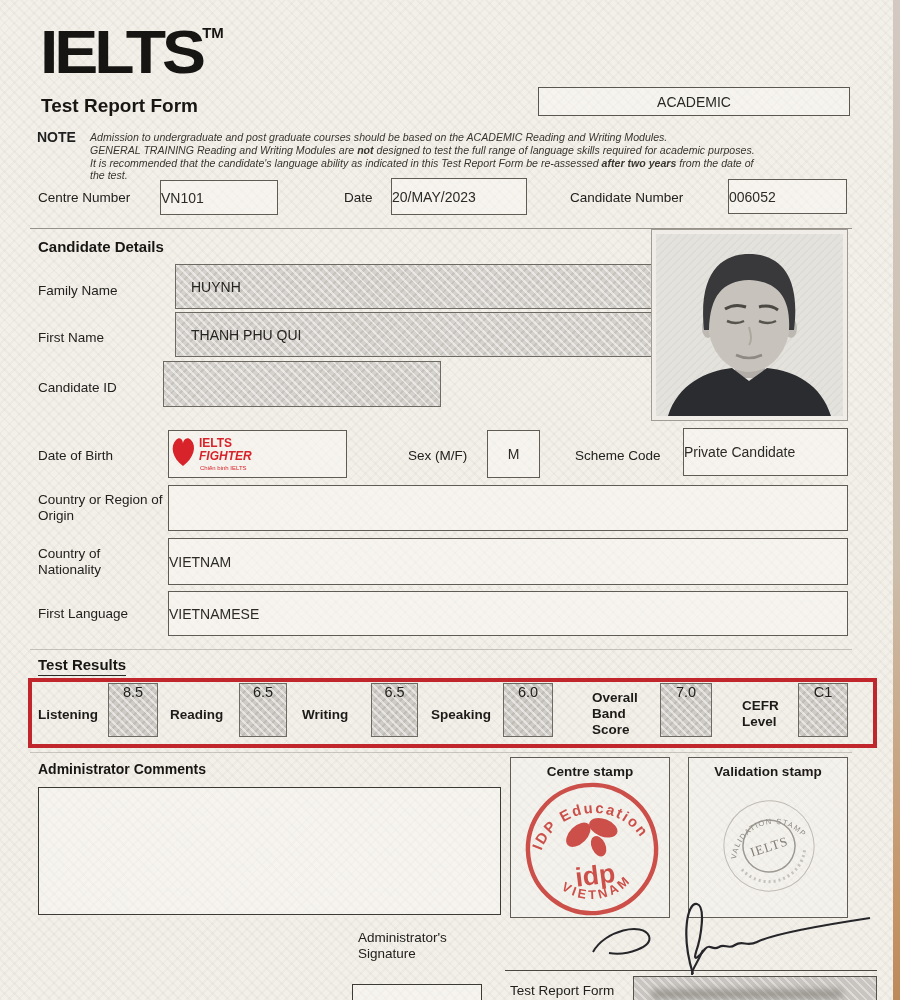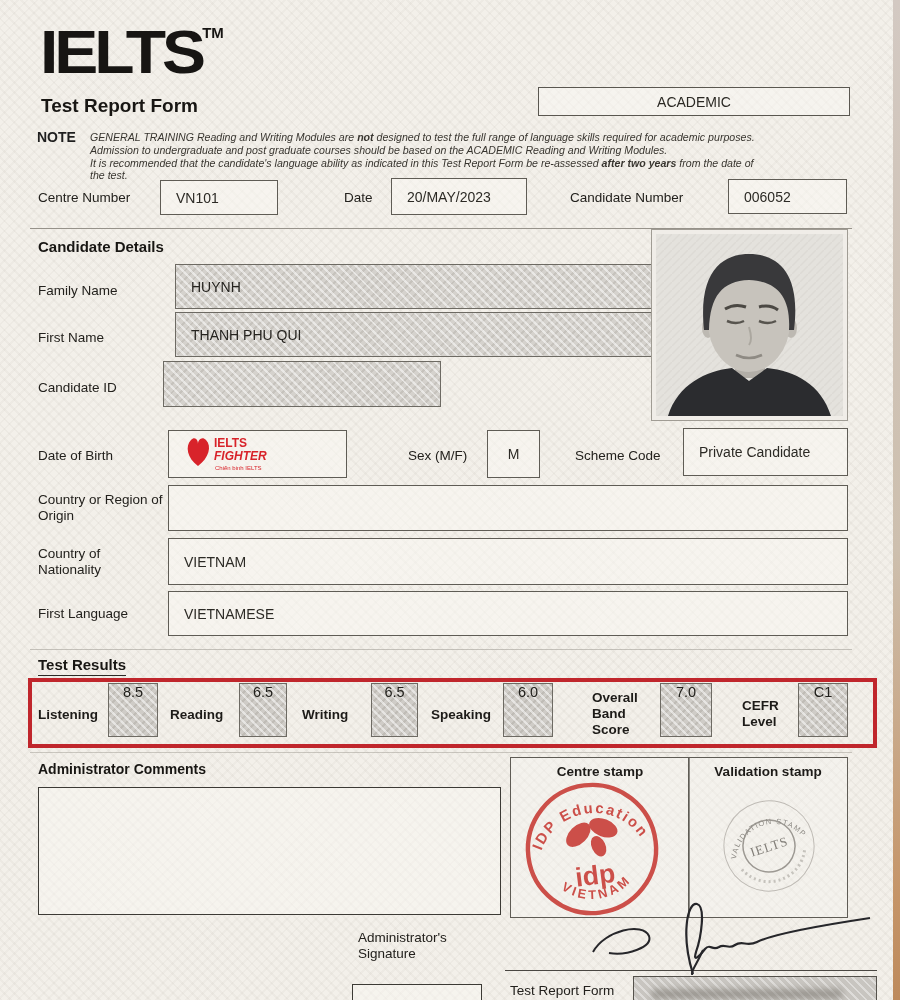--- a/index.html
+++ b/index.html
@@ -18,21 +18,21 @@
   .brand sup{font-size:15px;letter-spacing:0;vertical-align:38px;font-weight:bold;}
   .form-title{position:absolute;left:41px;top:95px;font-size:19px;font-weight:bold;color:#181613;}
   .module-box{position:absolute;left:538px;top:87px;width:310px;height:27px;border:1px solid #5a5750;
     display:flex;align-items:center;justify-content:center;font-size:14px;color:#2a2823;background:rgba(250,248,244,.5);}
   .note-label{position:absolute;left:37px;top:129px;font-size:14px;font-weight:bold;}
   .note-text{position:absolute;left:90px;top:131px;width:670px;font-size:10.6px;line-height:12.8px;
     font-style:italic;color:#38352f;}
   .lbl{position:absolute;font-size:13.5px;color:#23211d;line-height:16px;}
   .sec-title{position:absolute;font-size:15px;font-weight:bold;color:#181613;}
   .fbox{position:absolute;box-sizing:border-box;border:1px solid #5f5c55;background:rgba(249,247,243,.55);
-    display:flex;align-items:center;padding-left:15px;font-size:14px;color:#2c2a25;}
+    display:flex;align-items:center;font-size:14px;color:#2c2a25;}
   .cbox{justify-content:center;padding-left:0;}
   .gbox{position:absolute;box-sizing:border-box;border:1px solid #6d6a63;
     background-color:#d5d2cd;
     background-image:repeating-linear-gradient(45deg, rgba(255,255,255,.5) 0 2px, transparent 2px 6px),
       repeating-linear-gradient(-45deg, rgba(130,125,115,.18) 0 2px, transparent 2px 6px);
     display:flex;align-items:center;padding-left:15px;font-size:14px;color:#25231f;margin-left:20px;}
   .hline{position:absolute;height:1px;background:#96928a;}
   .photo-frame{position:absolute;left:651px;top:229px;width:197px;height:192px;box-sizing:border-box;
     border:1px solid #a09c94;background:#f0ede8;padding:4px;}
   .redline{position:absolute;left:28px;top:678px;width:849px;height:70px;box-sizing:border-box;
@@ -65,22 +65,22 @@
   <div class="edge-strip"></div>
 
   <div class="brand"><span>IELTS</span><sup>TM</sup></div>
   <div class="form-title">Test Report Form</div>
   <div class="module-box">
       <span>ACADEMIC</span>
     </div>
 
   <div class="note-label">NOTE</div>
   <div class="note-text">
+    <div><span>Admission to undergraduate and post graduate courses should be based on the ACADEMIC Reading and Writing Modules.</span></div>
     <div><span>GENERAL TRAINING Reading and Writing Modules are</span> <b>not</b> <span>designed to test the full range of language skills required for academic purposes.</span></div>
-    <div><span>Admission to undergraduate and post graduate courses should be based on the ACADEMIC Reading and Writing Modules.</span></div>
     <div><span>It is recommended that the candidate's language ability as indicated in this Test Report Form be re-assessed</span> <b>after two years</b> <span>from the date of the test.</span></div>
   </div>
 
   <div class="lbl" style="left:38px;top:190px">Centre Number</div>
   <div class="fbox" style="left:160px;top:180px;width:118px;height:35px">
       <span>VN101</span>
     </div>
   <div class="lbl" style="left:344px;top:190px">Date</div>
   <div class="fbox" style="left:391px;top:178px;width:136px;height:37px">
       <span>20/MAY/2023</span>
@@ -195,21 +195,21 @@
   <div class="score-lbl" style="left:742px;top:698px;width:48px">CEFR Level</div>
   <div class="score-box" style="left:798px;top:683px;width:50px;height:54px">
       <span>C1</span>
     </div>
 
   <div class="hline" style="left:30px;top:752px;width:822px;opacity:.45"></div>
 
   <div class="sec-title" style="left:38px;top:761px;font-size:14px">Administrator Comments</div>
   <div class="comments-box"></div>
 
-  <div class="stamp-box" style="left:510px;top:757px;width:180px;height:161px">
+  <div class="stamp-box" style="left:510px;top:757px;width:160px;height:161px">
     <div class="stamp-title">Centre stamp</div>
     <svg width="142" height="138" viewBox="0 0 140 140" style="position:absolute;left:10px;top:22px;transform:rotate(-7deg);opacity:.92">
       <defs>
         <path id="idpTop" d="M 14,80 A 57,57 0 0 1 126,80"></path>
         <path id="idpBot" d="M 24,94 A 53,53 0 0 0 116,94"></path>
       </defs>
       <circle cx="70" cy="70" r="65" fill="none" stroke="#c9423c" stroke-width="4.5"></circle>
       <text font-size="15" font-weight="bold" fill="#c9423c" letter-spacing="2">
         <textPath href="#idpTop" startOffset="50%" text-anchor="middle">IDP Education</textPath>
       </text>

